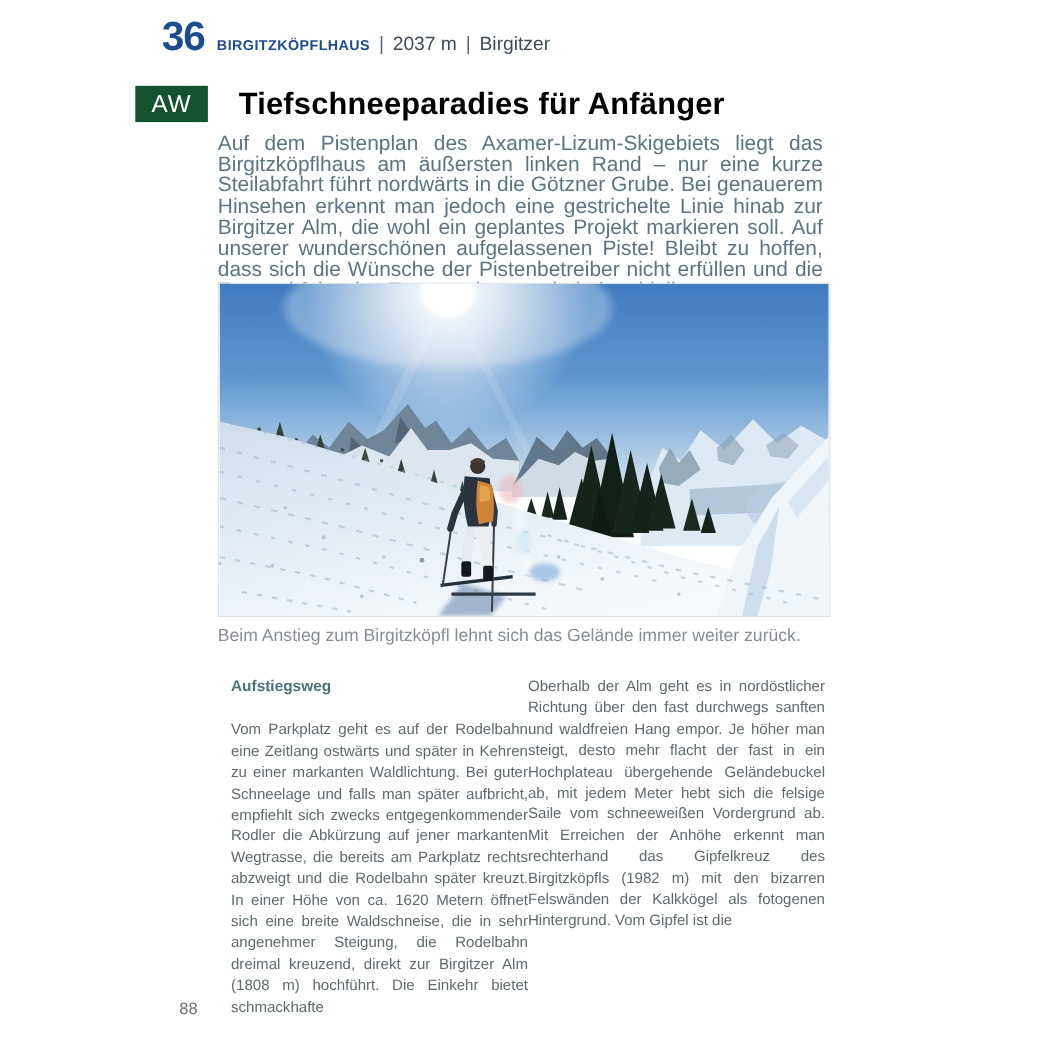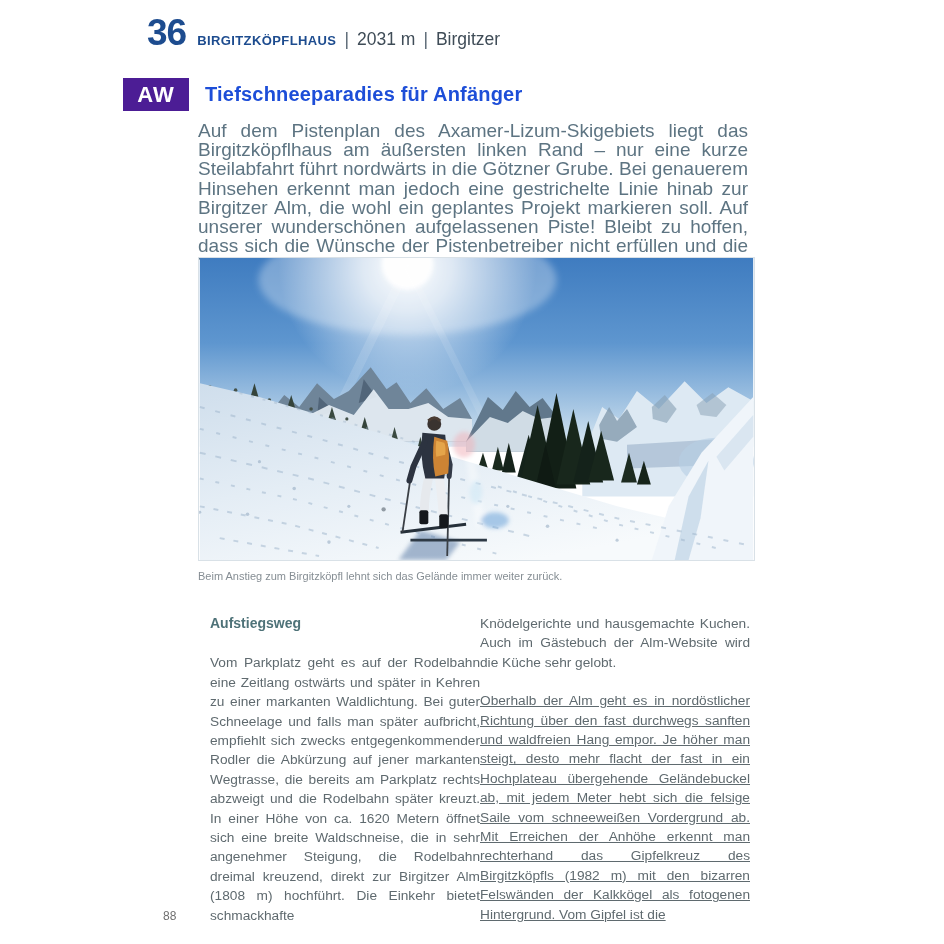--- a/index.html
+++ b/index.html
@@ -8,52 +8,52 @@
 
   
   .tour-header{position:absolute;left:147px;top:12px;display:flex;align-items:baseline;white-space:nowrap;}
   .tour-number{font-size:37px;font-weight:bold;color:#1d4c8f;letter-spacing:-1px;}
   .tour-name{font-size:13px;font-weight:bold;color:#1d4c8f;margin-left:11px;letter-spacing:.4px;}
   .tour-sep{font-size:17.5px;color:#5a6874;padding:0 8px;font-weight:300;}
   .tour-meta{font-size:17.5px;color:#3f4c57;}
 
   
   .title-row{position:absolute;left:123px;top:78px;display:flex;align-items:center;}
-  .route-badge{width:66px;height:33px;background:#4c1d95;color:#ffffff;font-weight:bold;
+  .route-badge{width:66px;height:33px;background:#14532d;color:#ffffff;font-weight:normal;
     font-size:22px;display:flex;align-items:center;justify-content:center;letter-spacing:1px;flex:0 0 auto;}
-  .route-title{margin-left:16px;font-size:20px;font-weight:bold;color:#1d4ed8;letter-spacing:.2px;}
+  .route-title{margin-left:28px;font-size:28px;font-weight:bold;color:#000000;letter-spacing:.2px;}
 
   
   .intro{position:absolute;left:198px;top:121px;width:550px;font-size:19px;line-height:19.2px;
     color:#5d7482;text-align:justify;}
 
   
   .figure{position:absolute;left:198px;top:257px;width:557px;}
   .figure svg{display:block;border:1px solid #d9e1e7;box-sizing:border-box;}
-  .caption{margin-top:9px;font-size:11px;color:#868e94;}
+  .caption{margin-top:9px;font-size:16px;color:#868e94;}
 
   
   .columns{position:absolute;left:210px;top:614px;width:557px;display:flex;}
   .col{width:270px;font-size:13.7px;line-height:19.4px;color:#5f6a6f;text-align:justify;}
   .col-heading{font-size:14px;font-weight:bold;color:#4e7278;margin:0 0 20px 0;}
   .col p{margin:0;}
   .col p + p{margin-top:19px;text-decoration:underline;}
 
-  .page-number{position:absolute;left:163px;top:909px;font-size:12px;color:#6f6f6f;text-align:center;}
+  .page-number{position:absolute;left:163px;top:909px;font-size:15px;color:#6f6f6f;text-align:center;}
 </style>
 </head>
 <body>
 
 <div class="page">
 
   <div class="tour-header">
     <span class="tour-number">36</span>
     <span class="tour-name">BIRGITZKÖPFLHAUS</span>
     <span class="tour-sep">|</span>
-    <span class="tour-meta">2031 m</span>
+    <span class="tour-meta">2037 m</span>
     <span class="tour-sep">|</span>
     <span class="tour-meta">Birgitzer</span>
   </div>
 
   <div class="title-row">
     <div class="route-badge">AW</div>
     <div class="route-title">Tiefschneeparadies für Anfänger</div>
   </div>
 
   <div class="intro">Auf dem Pistenplan des Axamer-Lizum-Skigebiets liegt das Birgitzköpflhaus am äußersten linken Rand – nur eine kurze Steilabfahrt führt nordwärts in die Götzner Grube. Bei genauerem Hinsehen erkennt man jedoch eine gestrichelte Linie hinab zur Birgitzer Alm, die wohl ein geplantes Projekt markieren soll. Auf unserer wunderschönen aufgelassenen Piste! Bleibt zu hoffen, dass sich die Wünsche der Pistenbetreiber nicht erfüllen und die Traumabfahrt den Tourengehern vorbehalten bleibt ...</div>
@@ -207,19 +207,18 @@
     </svg>
     <figcaption class="caption">Beim Anstieg zum Birgitzköpfl lehnt sich das Gelände immer weiter zurück.</figcaption>
   </figure>
 
   <div class="columns">
     <div class="col">
       <h3 class="col-heading">Aufstiegsweg</h3>
       <p>Vom Parkplatz geht es auf der Rodelbahn eine Zeitlang ostwärts und später in Kehren zu einer markanten Waldlichtung. Bei guter Schneelage und falls man später aufbricht, empfiehlt sich zwecks entgegenkommender Rodler die Abkürzung auf jener markanten Wegtrasse, die bereits am Parkplatz rechts abzweigt und die Rodelbahn später kreuzt. In einer Höhe von ca. 1620 Metern öffnet sich eine breite Waldschneise, die in sehr angenehmer Steigung, die Rodelbahn dreimal kreuzend, direkt zur Birgitzer Alm (1808 m) hochführt. Die Einkehr bietet schmackhafte</p>
     </div>
     <div class="col">
-      <p>Knödelgerichte und hausgemachte Kuchen. Auch im Gästebuch der Alm-Website wird die Küche sehr gelobt.</p>
       <p>Oberhalb der Alm geht es in nordöstlicher Richtung über den fast durchwegs sanften und waldfreien Hang empor. Je höher man steigt, desto mehr flacht der fast in ein Hochplateau übergehende Geländebuckel ab, mit jedem Meter hebt sich die felsige Saile vom schneeweißen Vordergrund ab. Mit Erreichen der Anhöhe erkennt man rechterhand das Gipfelkreuz des Birgitzköpfls (1982 m) mit den bizarren Felswänden der Kalkkögel als fotogenen Hintergrund. Vom Gipfel ist die</p>
     </div>
   </div>
 
   <div class="page-number">88</div>
 </div>
 
 </body></html>

